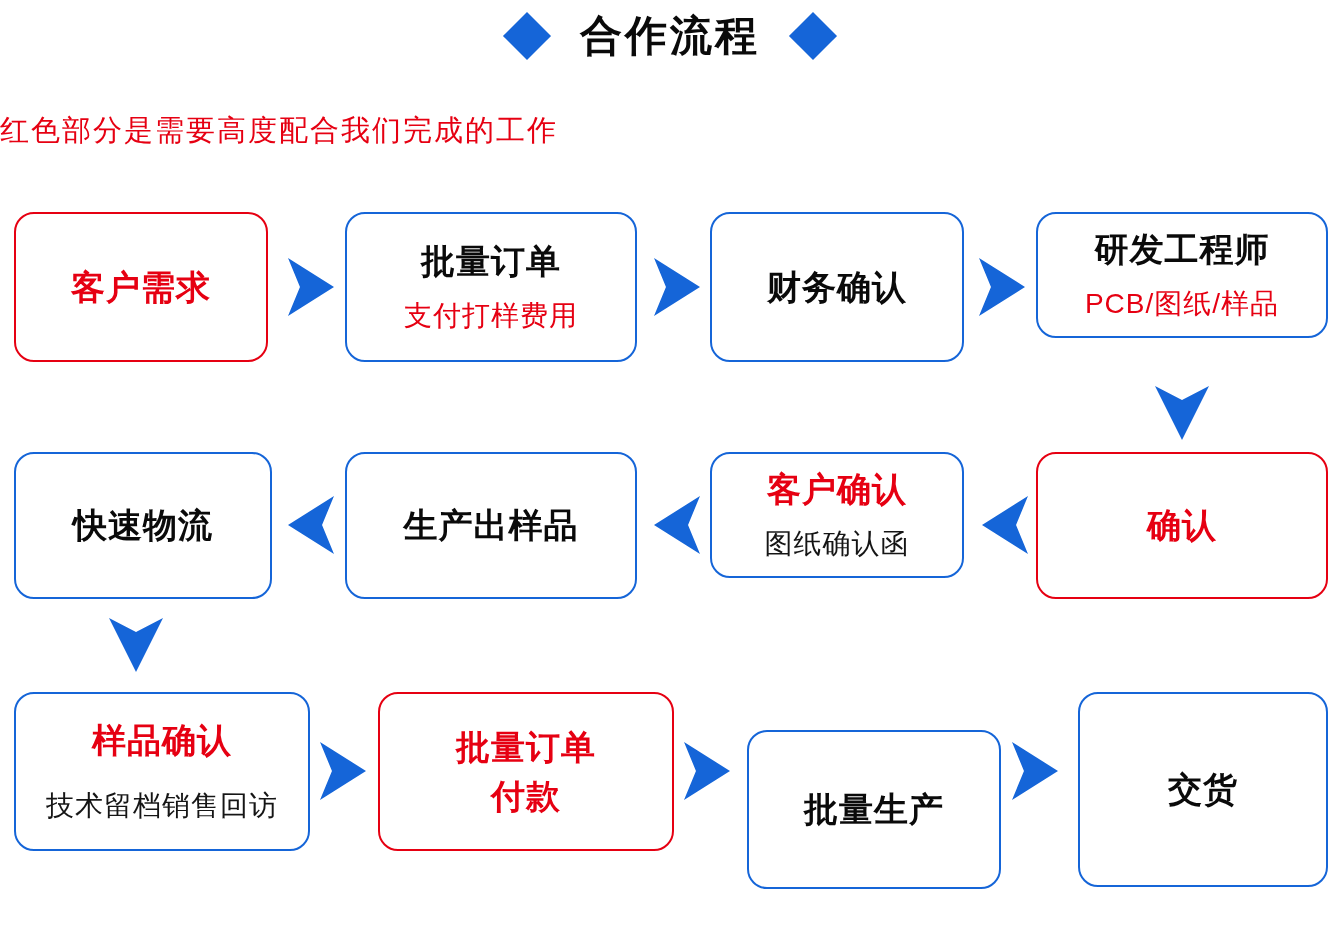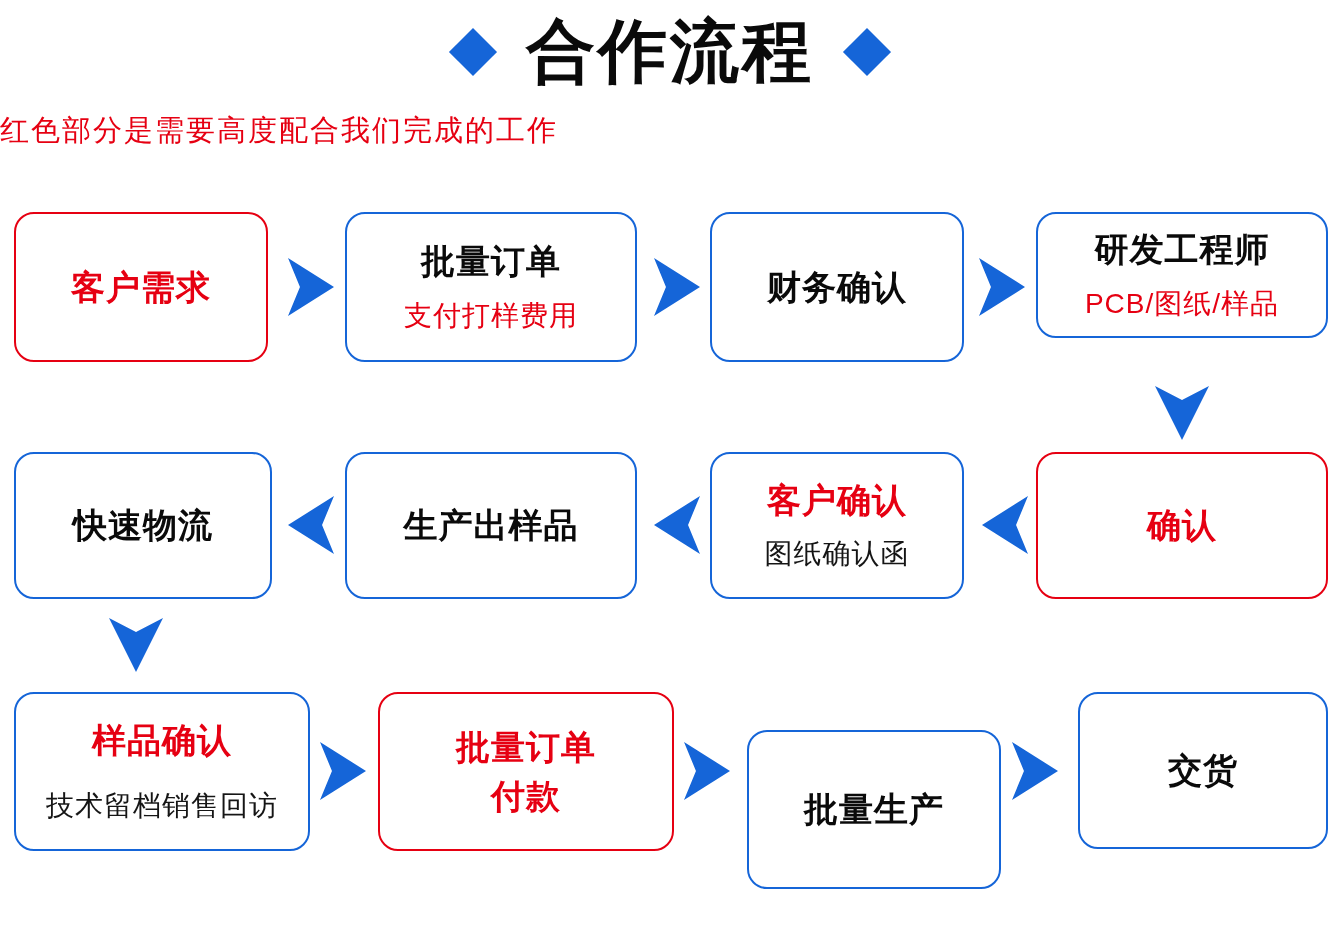--- a/index.html
+++ b/index.html
@@ -19,21 +19,21 @@
   
   .header{
     position:absolute;top:12px;left:0;right:0;
     display:flex;justify-content:center;align-items:center;gap:36px;
   }
   .diamond{
     width:34px;height:34px;background:var(--blue);
     transform:rotate(45deg);flex:0 0 auto;
   }
   .page-title{
-    font-size:69px;font-weight:900;color:var(--ink);
+    font-size:42px;font-weight:900;color:var(--ink);
     letter-spacing:3px;line-height:1.15;
   }
   .page-subtitle{
     position:absolute;top:111px;left:0;width:100%;
     font-size:29px;color:var(--red);
     letter-spacing:2px;
   }
 
   
   .box{
@@ -98,21 +98,21 @@
   </div>
 
   <div class="ar left" style="left:288px;top:496px;"></div>
 
   <div class="box" style="left:345px;top:452px;width:292px;height:147px;">
     <div class="t">生产出样品</div>
   </div>
 
   <div class="ar left" style="left:654px;top:496px;"></div>
 
-  <div class="box" style="left:710px;top:452px;width:254px;height:147px;">
+  <div class="box" style="left:710px;top:452px;width:254px;height:126px;">
     <div class="t red">客户确认</div>
     <div class="s">图纸确认函</div>
   </div>
 
   <div class="ar left" style="left:982px;top:496px;"></div>
 
   <div class="box red-border" style="left:1036px;top:452px;width:292px;height:147px;">
     <div class="two-line">
       <div class="t red">确认</div>
     </div>
@@ -135,17 +135,17 @@
   </div>
 
   <div class="ar right" style="left:684px;top:742px;"></div>
 
   <div class="box" style="left:747px;top:692px;width:254px;height:159px;margin-top:38px;">
     <div class="t">批量生产</div>
   </div>
 
   <div class="ar right" style="left:1012px;top:742px;"></div>
 
-  <div class="box" style="left:1078px;top:692px;width:250px;height:157px;text-align:center;">
+  <div class="box" style="left:1078px;top:692px;width:250px;height:195px;text-align:center;">
     <div class="t">交货</div>
   </div>
 
 </div>
 
 </body></html>

